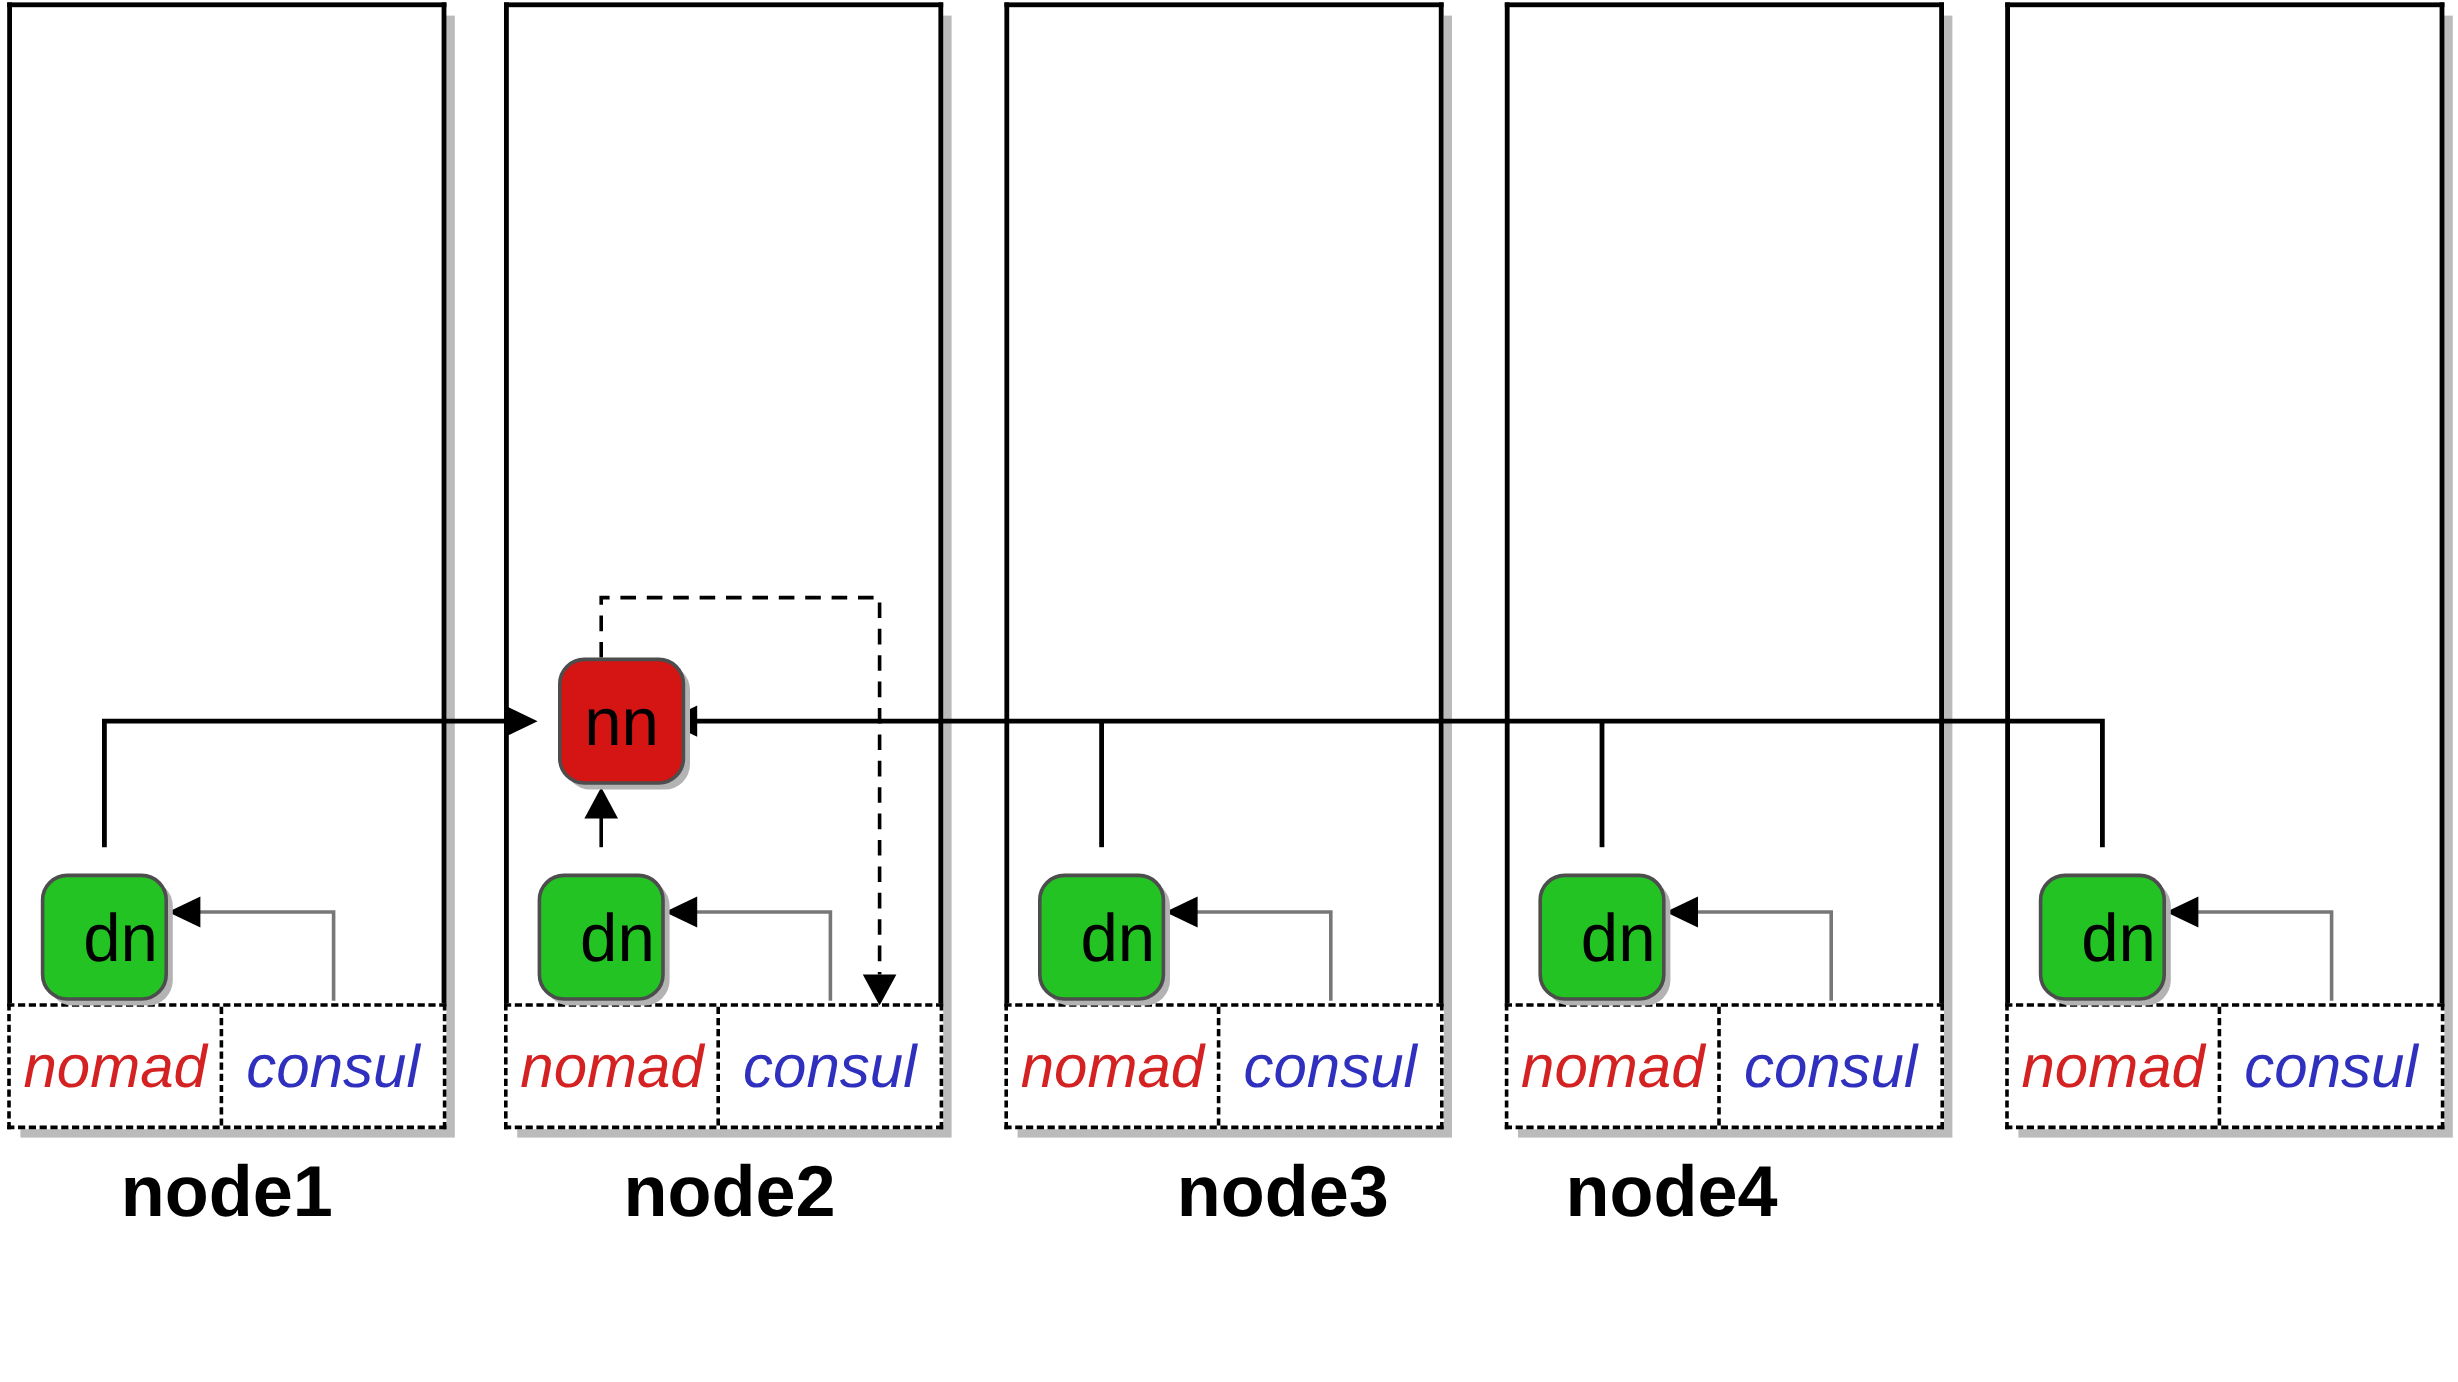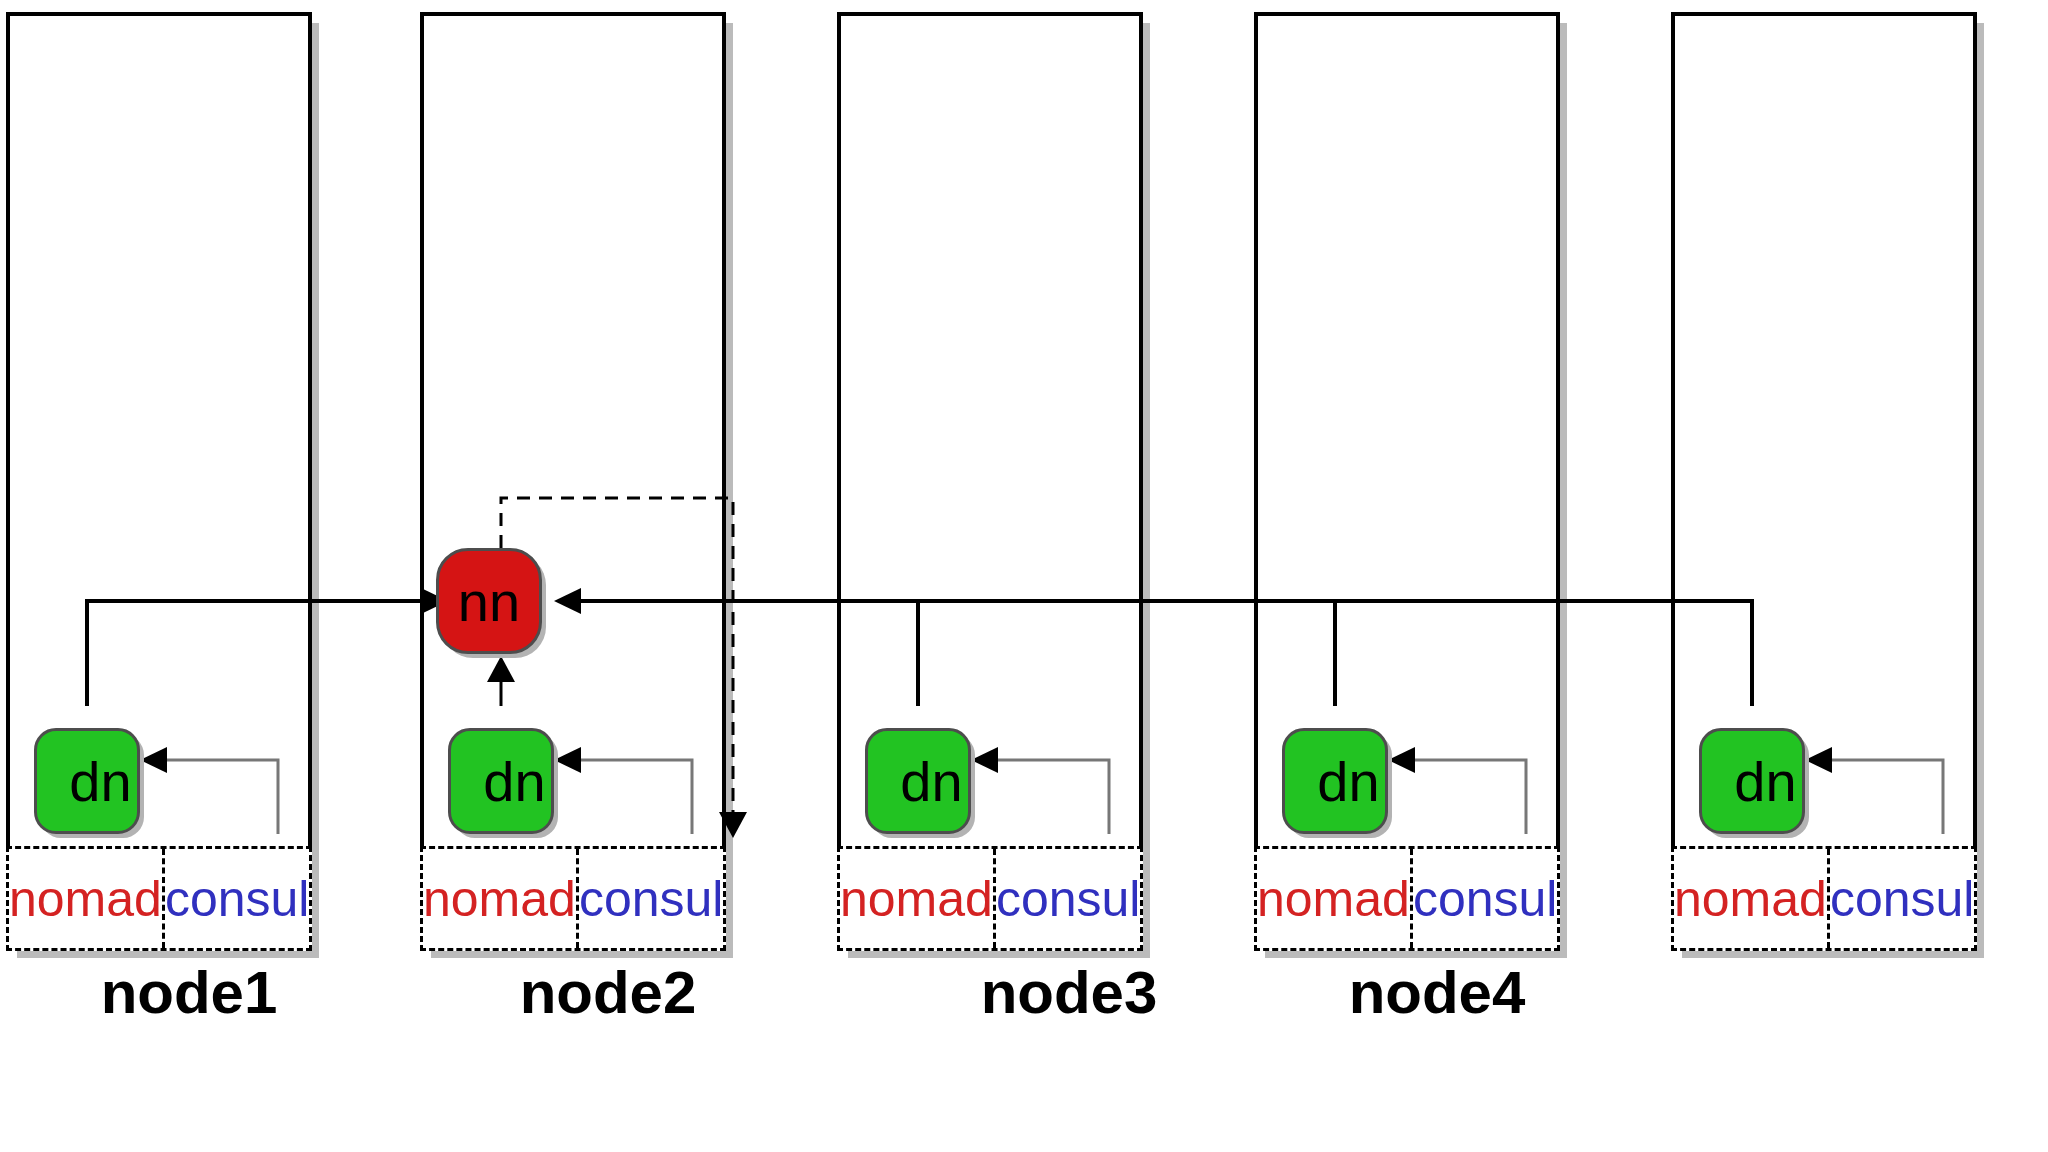--- a/index.html
+++ b/index.html
@@ -11,22 +11,23 @@
     --shadow-gray:#bbbbbb;
     --gray-line:#777777;
     --node-border:#000000;
   }
   html,body{margin:0;padding:0;background:#ffffff;}
   .canvas{
     position:relative;width:2048px;height:1152px;background:#ffffff;overflow:hidden;
     font-family:"Liberation Sans","DejaVu Sans",sans-serif;
   }
   .node{
-    position:absolute;top:12px;width:306px;height:939px;box-sizing:border-box;
+    position:absolute;top:2px;width:366px;height:939px;box-sizing:border-box;
     box-shadow:9px 9px 0 -2px var(--shadow-gray);
+    font-style:italic;
   }
   .node-main{
     position:absolute;left:0;top:0;width:100%;height:834px;box-sizing:border-box;
     border:4px solid var(--node-border);border-bottom:none;background:transparent;
   }
   .node-services{
     position:absolute;left:0;top:834px;width:100%;height:105px;box-sizing:border-box;
     border:3px dashed var(--node-border);display:flex;background:#ffffff;
   }
   .svc{
@@ -35,21 +36,21 @@
   }
   .svc-nomad{width:177px;border-right:3px dashed var(--node-border);color:var(--nomad-red);}
   .svc-consul{flex:1;color:var(--consul-blue);}
   .procbox{
     position:absolute;width:106px;height:106px;box-sizing:border-box;
     border:3px solid var(--box-border);border-radius:22px;
     display:flex;align-items:center;justify-content:center;
     font-size:56px;color:#000;box-shadow:5px 5px 0 -1px #b3b3b3;
   }
   .dnbox{background:var(--datanode-green);top:728px;padding-left:27px;}
-  .nnbox{background:var(--namenode-red);left:436px;top:548px;border-radius:32px;}
+  .nnbox{background:var(--namenode-red);left:465px;top:548px;}
   .nodelabel{
     position:absolute;top:958px;width:366px;text-align:center;
     font-size:60px;color:#000;font-weight:bold;
   }
   svg.wires{position:absolute;left:0;top:0;width:2048px;height:1152px;pointer-events:none;}
   .busline{stroke:#000;stroke-width:4;fill:none;}
   .thinline{stroke:#000;stroke-width:3;fill:none;}
   .dashedline{stroke:#000;stroke-width:3;fill:none;stroke-dasharray:13 9;}
   .grayline{stroke:var(--gray-line);stroke-width:3;fill:none;}
   .arrowhead{fill:#000;stroke:none;}
@@ -150,15 +151,15 @@
   <div class="procbox nnbox">nn</div>
   <div class="procbox dnbox" style="left:34px">dn</div>
   <div class="procbox dnbox" style="left:448px">dn</div>
   <div class="procbox dnbox" style="left:865px">dn</div>
   <div class="procbox dnbox" style="left:1282px">dn</div>
   <div class="procbox dnbox" style="left:1699px">dn</div>
 
   <div class="nodelabel" style="left:6px">node1</div>
   <div class="nodelabel" style="left:425px">node2</div>
   <div class="nodelabel" style="left:886px">node3</div>
-  <div class="nodelabel" style="left:1254px">node4</div>
+  <div class="nodelabel" style="left:1210px">node4</div>
 
 </div>
 
 </body></html>

